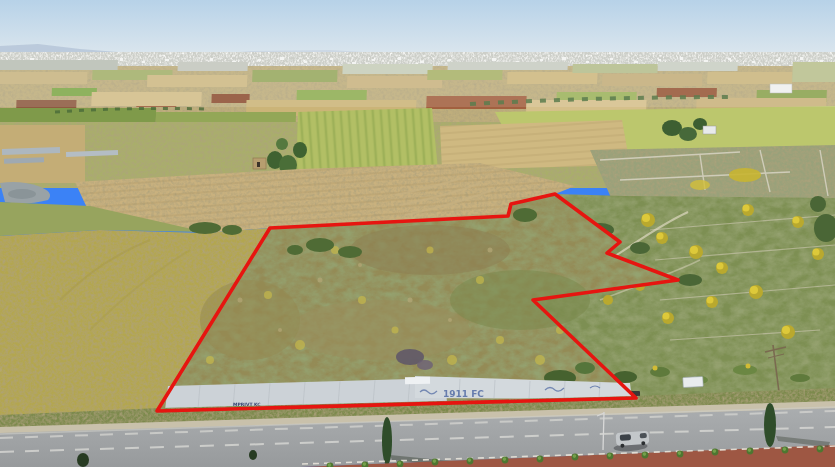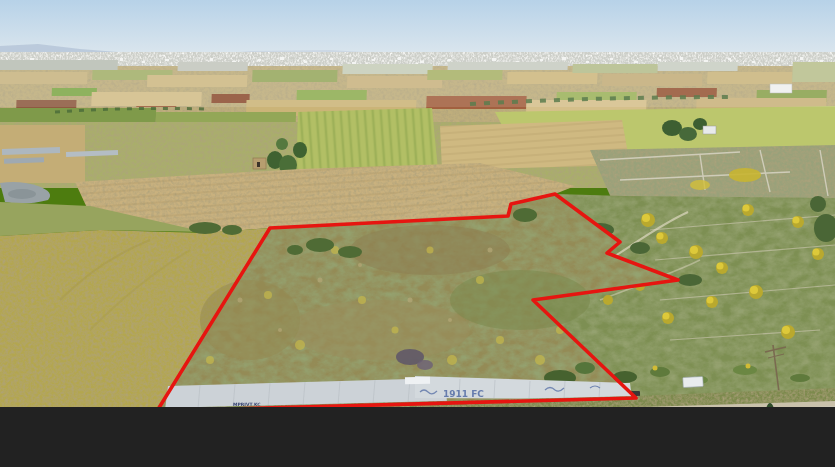--- a/index.html
+++ b/index.html
@@ -1,16 +1,16 @@
 <!DOCTYPE html>
 <html><head>
 <meta charset="utf-8">
 <style>
   html,body{margin:0;padding:0;background:#222;}
-  .stage{position:relative;width:835px;height:407px;overflow:hidden;background:#4d7c0f;
+  .stage{position:relative;width:835px;height:467px;overflow:hidden;background:#3b82f6;
          font-family:"DejaVu Sans", sans-serif;}
   svg{display:block}
   .graffiti{font-family:"DejaVu Sans", sans-serif;font-weight:bold;}
 </style>
 </head>
 <body>
 
 <div class="stage">
 <svg width="835" height="467" viewBox="0 0 835 467">
   <defs>

